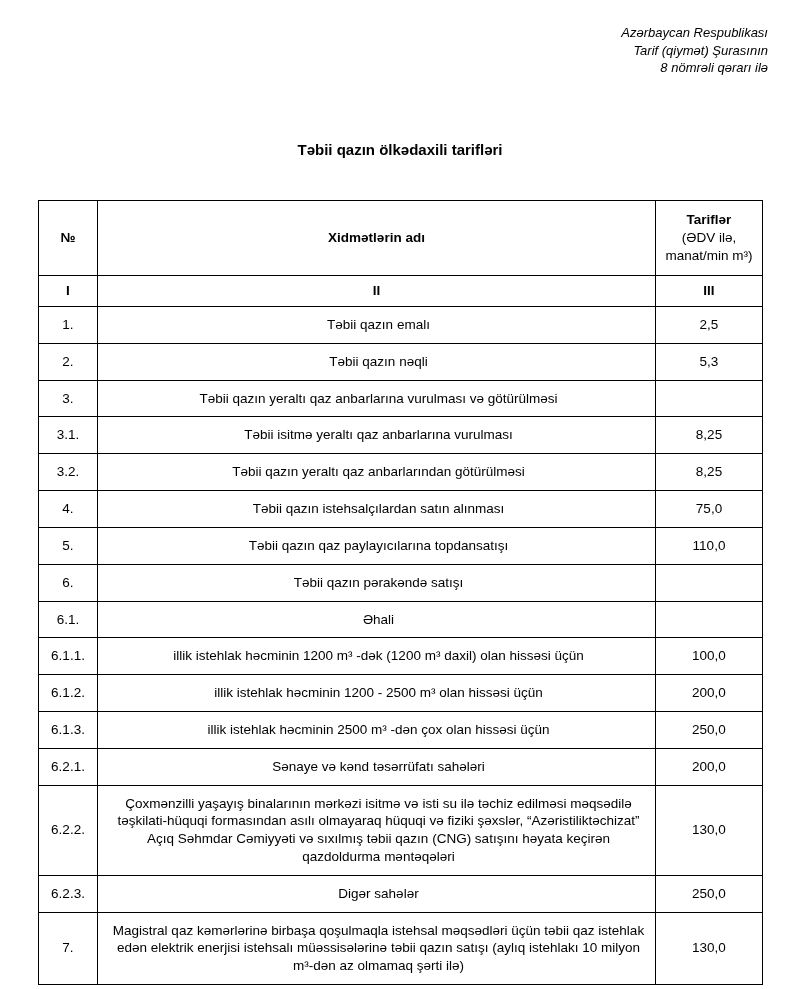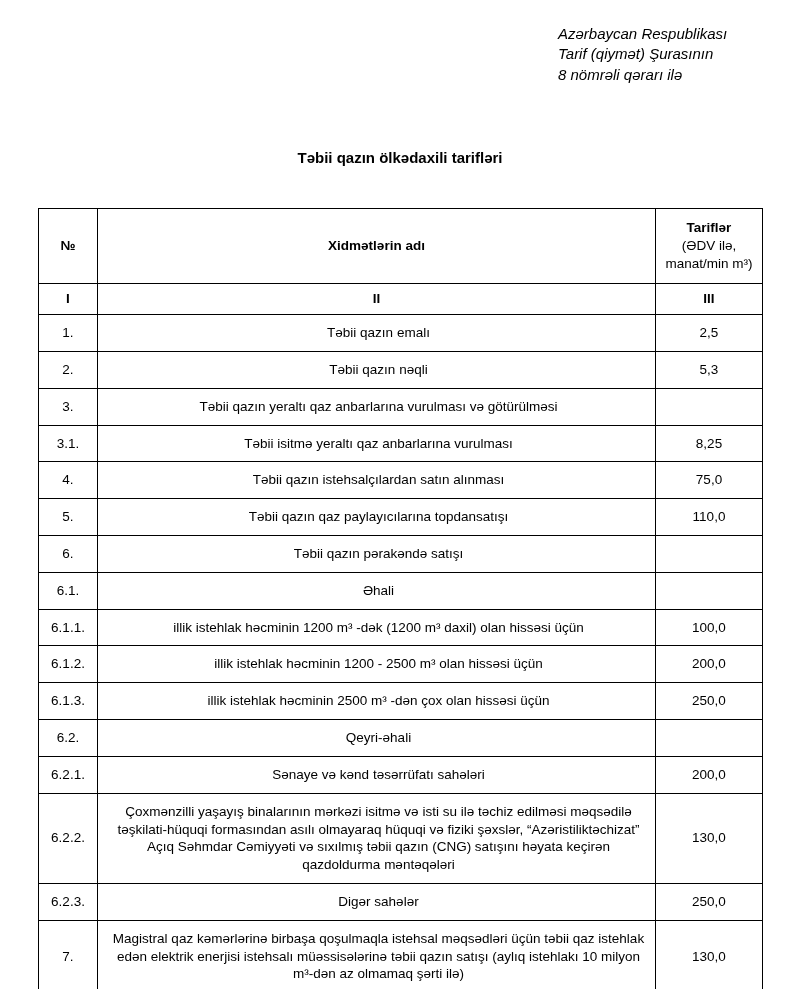--- a/index.html
+++ b/index.html
@@ -14,23 +14,23 @@
     background: #ffffff;
     color: #000000;
     font-family: "Liberation Sans", sans-serif;
     box-sizing: border-box;
     padding-top: 24px;
   }
   .approval-block {
     width: 210px;
     margin-left: auto;
     margin-right: 32px;
-    text-align: left;
+    text-align: right;
     font-style: italic;
-    font-size: 15px;
+    font-size: 13px;
     line-height: 1.36;
   }
   .doc-title {
     text-align: center;
     font-weight: bold;
     font-size: 15px;
     margin-top: 64px;
     margin-bottom: 42px;
   }
   table.tariff-table {
@@ -129,20 +129,25 @@
         <td class="c-no">3.</td>
         <td class="c-service">Təbii qazın yeraltı qaz anbarlarına vurulması və götürülməsi</td>
         <td class="c-tariff"></td>
       </tr>
       <tr>
         <td class="c-no">3.1.</td>
         <td class="c-service">Təbii isitmə yeraltı qaz anbarlarına vurulması</td>
         <td class="c-tariff">8,25</td>
       </tr>
       <tr>
+        <td class="c-no">3.2.</td>
+        <td class="c-service">Təbii qazın yeraltı qaz anbarlarından götürülməsi</td>
+        <td class="c-tariff">8,25</td>
+      </tr>
+      <tr>
         <td class="c-no">4.</td>
         <td class="c-service">Təbii qazın istehsalçılardan satın alınması</td>
         <td class="c-tariff">75,0</td>
       </tr>
       <tr>
         <td class="c-no">5.</td>
         <td class="c-service">Təbii qazın qaz paylayıcılarına topdansatışı</td>
         <td class="c-tariff">110,0</td>
       </tr>
       <tr>
@@ -164,25 +169,20 @@
         <td class="c-no">6.1.2.</td>
         <td class="c-service">illik istehlak həcminin 1200 - 2500 m³ olan hissəsi üçün</td>
         <td class="c-tariff">200,0</td>
       </tr>
       <tr>
         <td class="c-no">6.1.3.</td>
         <td class="c-service">illik istehlak həcminin 2500 m³ -dən çox olan hissəsi üçün</td>
         <td class="c-tariff">250,0</td>
       </tr>
       <tr>
-        <td class="c-no">6.2.</td>
-        <td class="c-service">Qeyri-əhali</td>
-        <td class="c-tariff"></td>
-      </tr>
-      <tr>
         <td class="c-no">6.2.1.</td>
         <td class="c-service">Sənaye və kənd təsərrüfatı sahələri</td>
         <td class="c-tariff">200,0</td>
       </tr>
       <tr>
         <td class="c-no">6.2.2.</td>
         <td class="c-service">Çoxmənzilli yaşayış binalarının mərkəzi isitmə və isti su ilə təchiz edilməsi məqsədilə təşkilati-hüquqi formasından asılı olmayaraq hüquqi və fiziki şəxslər, “Azəristiliktəchizat” Açıq Səhmdar Cəmiyyəti və sıxılmış təbii qazın (CNG) satışını həyata keçirən qazdoldurma məntəqələri</td>
         <td class="c-tariff">130,0</td>
       </tr>
       <tr>

